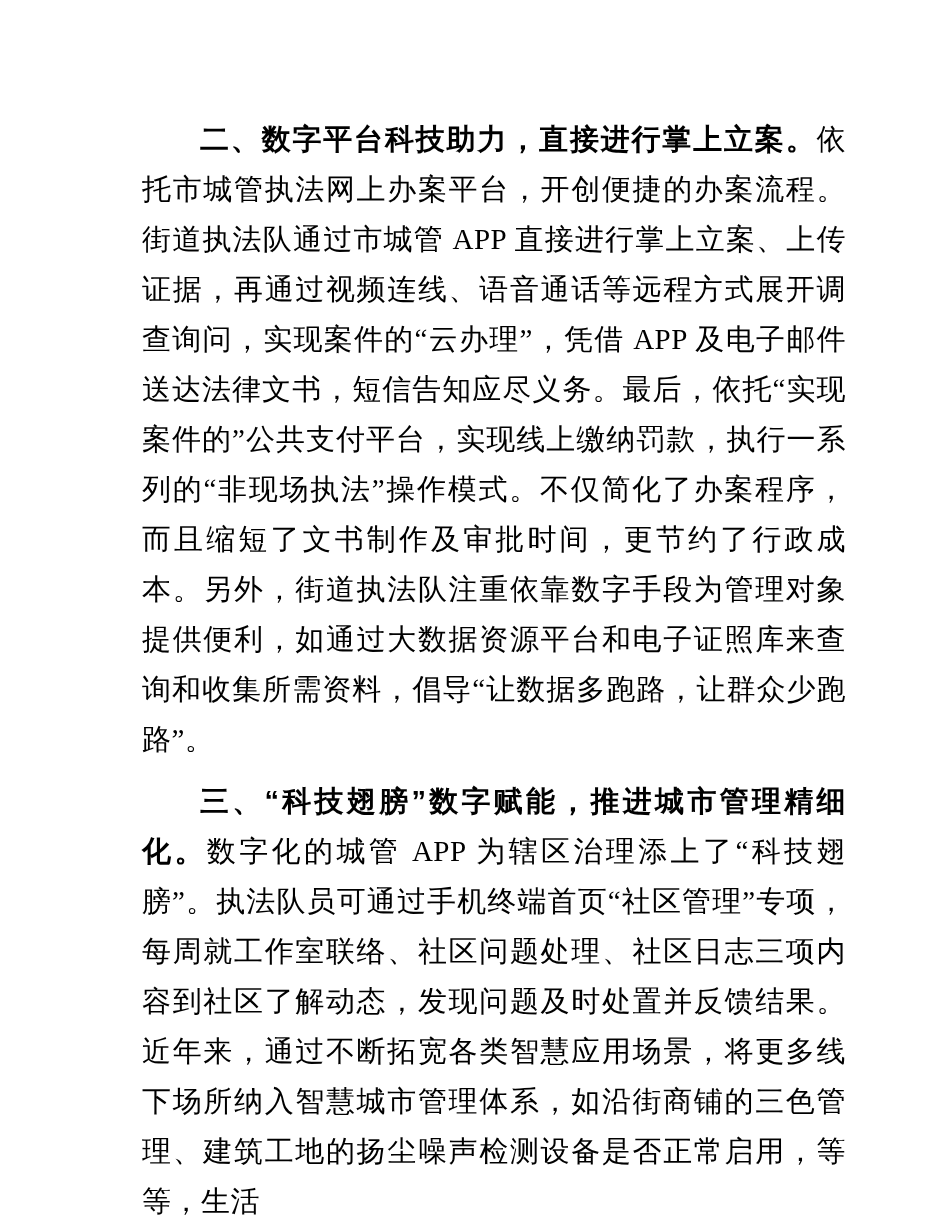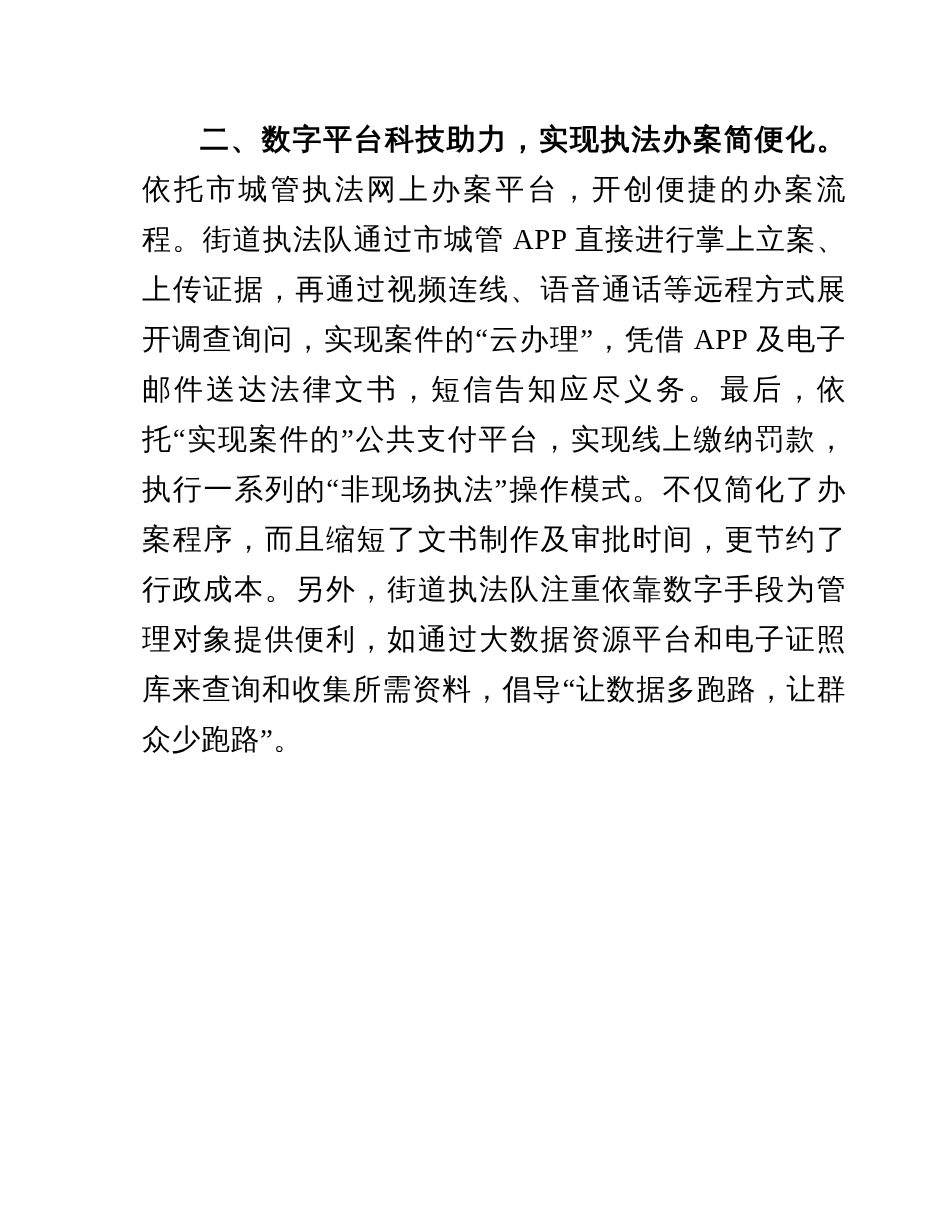--- a/index.html
+++ b/index.html
@@ -34,15 +34,16 @@
     font-weight: 700;
   }
   .para-body {
     font-weight: 400;
   }
 </style>
 </head>
 <body>
 
 <div class="page">
-  <p class="para"><span class="para-heading">二、数字平台科技助力，实现执法办案简便化。</span><span class="para-body">依托市城管执法网上办案平台，开创便捷的办案流程。街道执法队通过市城管 APP 直接进行掌上立案、上传证据，再通过视频连线、语音通话等远程方式展开调查询问，实现案件的“云办理”，凭借 APP 及电子邮件送达法律文书，短信告知应尽义务。最后，依托“实现案件的”公共支付平台，实现线上缴纳罚款，执行一系列的“非现场执法”操作模式。不仅简化了办案程序，而且缩短了文书制作及审批时间，更节约了行政成本。另外，街道执法队注重依靠数字手段为管理对象提供便利，如通过大数据资源平台和电子证照库来查询和收集所需资料，倡导“让数据多跑路，让群众少跑路”。</span></p>
+  <p class="para"><span class="para-heading">二、数字平台科技助力，直接进行掌上立案。</span><span class="para-body">依托市城管执法网上办案平台，开创便捷的办案流程。街道执法队通过市城管 APP 直接进行掌上立案、上传证据，再通过视频连线、语音通话等远程方式展开调查询问，实现案件的“云办理”，凭借 APP 及电子邮件送达法律文书，短信告知应尽义务。最后，依托“实现案件的”公共支付平台，实现线上缴纳罚款，执行一系列的“非现场执法”操作模式。不仅简化了办案程序，而且缩短了文书制作及审批时间，更节约了行政成本。另外，街道执法队注重依靠数字手段为管理对象提供便利，如通过大数据资源平台和电子证照库来查询和收集所需资料，倡导“让数据多跑路，让群众少跑路”。</span></p>
 
+  <p class="para"><span class="para-heading">三、“科技翅膀”数字赋能，推进城市管理精细化。</span><span class="para-body">数字化的城管 APP 为辖区治理添上了“科技翅膀”。执法队员可通过手机终端首页“社区管理”专项，每周就工作室联络、社区问题处理、社区日志三项内容到社区了解动态，发现问题及时处置并反馈结果。近年来，通过不断拓宽各类智慧应用场景，将更多线下场所纳入智慧城市管理体系，如沿街商铺的三色管理、建筑工地的扬尘噪声检测设备是否正常启用，等等，生活</span></p>
 </div>
 
 </body></html>

